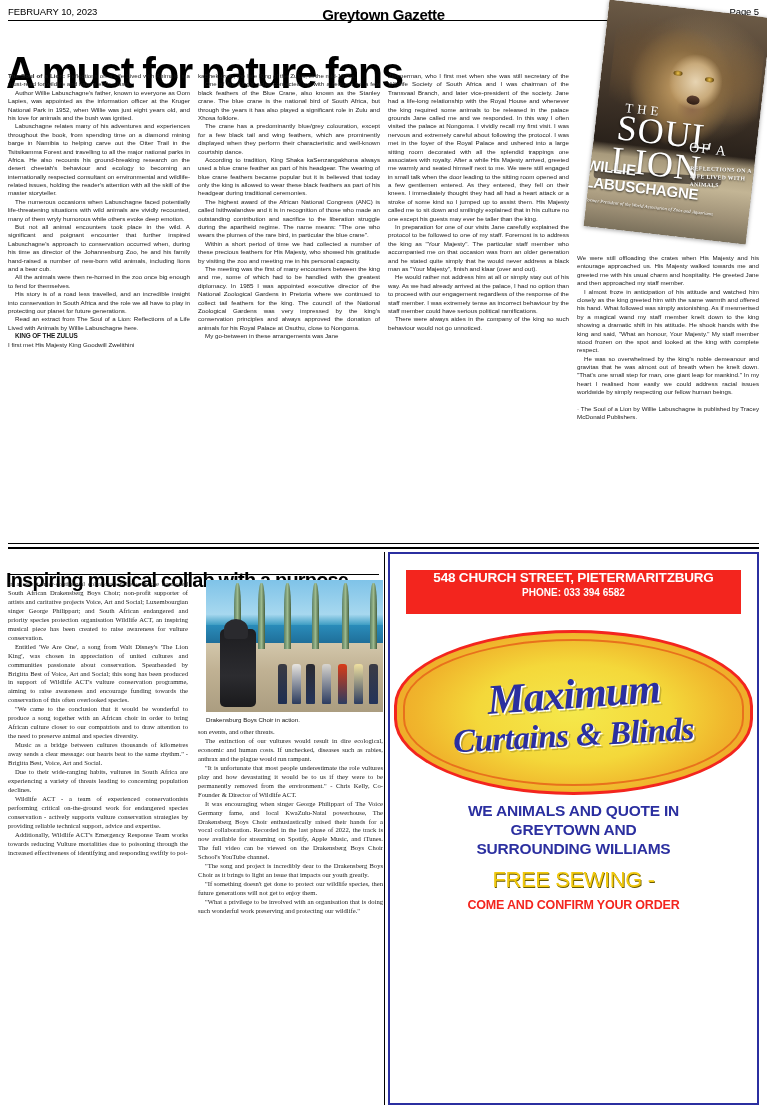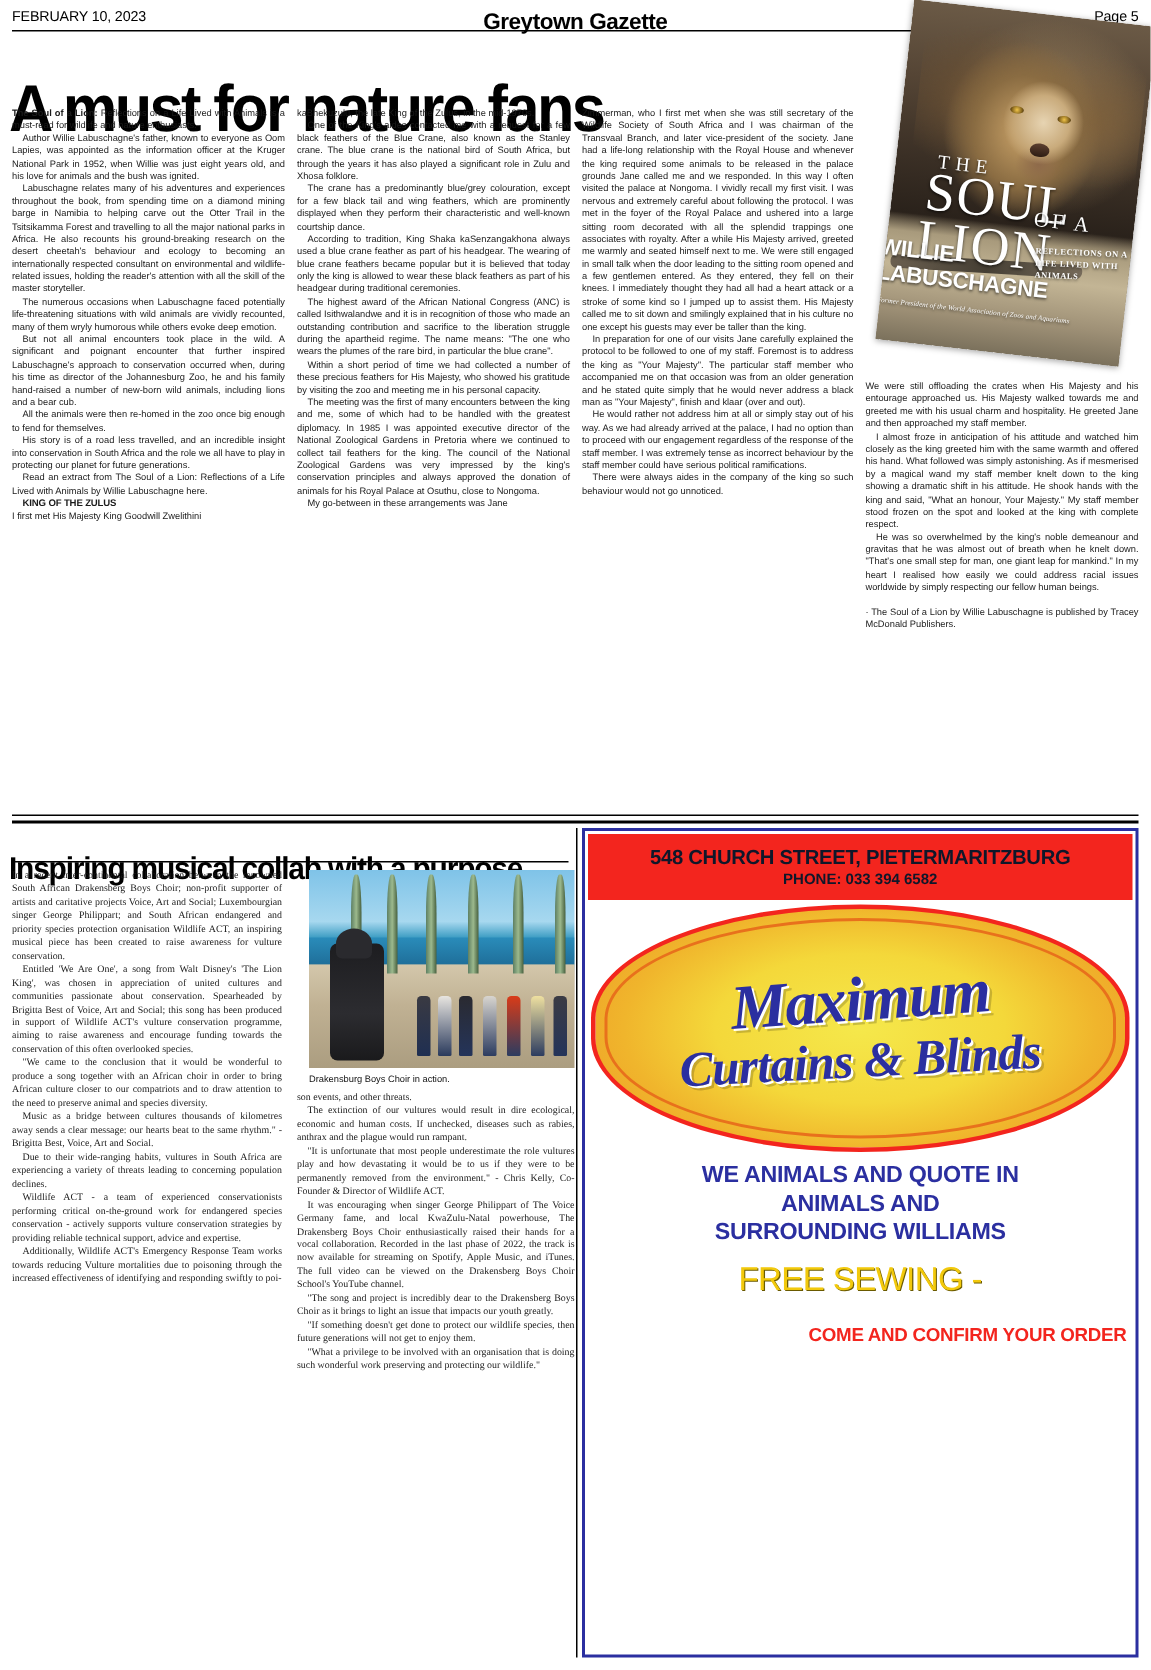--- a/index.html
+++ b/index.html
@@ -174,22 +174,22 @@
     position:absolute; left:198px; top:136px; width:180px;
     font-size:6.2px; font-family:"Liberation Sans", sans-serif; font-weight:normal; color:#111;
   }
 
   
   .advert {
     position:absolute; left:388px; top:552px; width:371px; height:553px;
     border: 2px solid #2b2fa0; background:#fff; overflow:hidden;
   }
   .ad-head {
-    margin:2px; height:44px; background:#f3251e; color:#0f172a;
-    display:flex; flex-direction:column; align-items:center; justify-content:center;
+    margin:16px; height:44px; background:#f3251e; color:#ffffff;
+    display:flex; flex-direction:column; align-items:center; 
     text-align:center;
   }
   .ad-head .l1 { font-size:13.5px; font-weight:bold; letter-spacing:-0.2px; }
   .ad-head .l2 { font-size:10px; font-weight:bold; margin-top:2px; }
 
   .ad-logo {
     position:relative; margin:3px 4px 0 4px; height:165px;
     background: radial-gradient(ellipse 72% 82% at 50% 50%, #f5e84b 0%, #f4d83a 38%, #f0b52c 62%, #ec8b22 100%);
     border-radius: 50%/46%;
     border: 3px solid #f3251e;
@@ -214,21 +214,21 @@
 
   .ad-measure {
     margin:6px 6px 0 6px; text-align:center; color:#2b2fa0;
     font-size:15.5px; font-weight:bold; line-height:1.24; letter-spacing:-0.2px;
   }
   .ad-free {
     margin:8px 6px 0 6px; text-align:center;
   }
   .ad-free .fl1 { color:#f2c90c; font-size:22px; font-weight:normal; letter-spacing:-0.4px;
                   text-shadow: 0.7px 0.7px 0 #6a5a00; }
-  .ad-free .fl2 { color:#f3251e; font-size:12.5px; font-weight:bold; margin-top:17px; letter-spacing:-0.2px;text-align:right; }
+  .ad-free .fl2 { color:#f3251e; font-size:12.5px; font-weight:bold; margin-top:5px; letter-spacing:-0.2px; }
 
   .ad-bottom { position:absolute; left:4px; right:4px; bottom:4px; height:195px; display:flex; }
   .ad-photo {
     width:215px; height:100%; position:relative; overflow:hidden;
     background: linear-gradient(180deg,#d9cfc2 0%, #cfc3b2 45%, #b8ac9a 100%);
   }
   .ap-curtain-l { position:absolute; left:0; top:0; width:44px; height:100%;
     background: linear-gradient(90deg,#8f9a6e,#b9c296,#7f8a60,#a6b085); }
   .ap-curtain-r { position:absolute; right:0; top:0; width:52px; height:100%;
     background: linear-gradient(90deg,#a6b085,#7f8a60,#b9c296,#8f9a6e); }
@@ -385,21 +385,21 @@
   </div>
 
   <div class="ad-logo">
     <div class="ring2"></div>
     <div class="ad-logo-txt1">Maximum</div>
     <div class="ad-logo-txt2">Curtains &amp; Blinds</div>
   </div>
 
   <div class="ad-measure">
     <div>WE ANIMALS AND QUOTE IN</div>
-    <div>ANIMALS AND</div>
+    <div>GREYTOWN AND</div>
     <div>SURROUNDING WILLIAMS</div>
   </div>
 
   <div class="ad-free">
     <div class="fl1">FREE SEWING -</div>
     <div class="fl2">COME AND CONFIRM YOUR ORDER</div>
   </div>
 
 
 </div>

